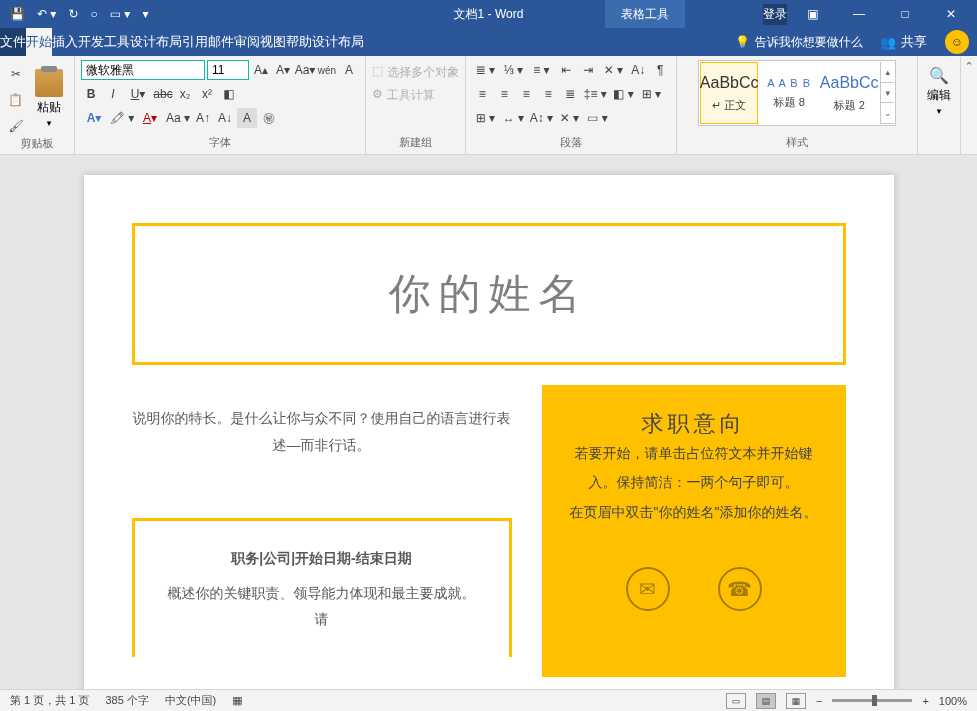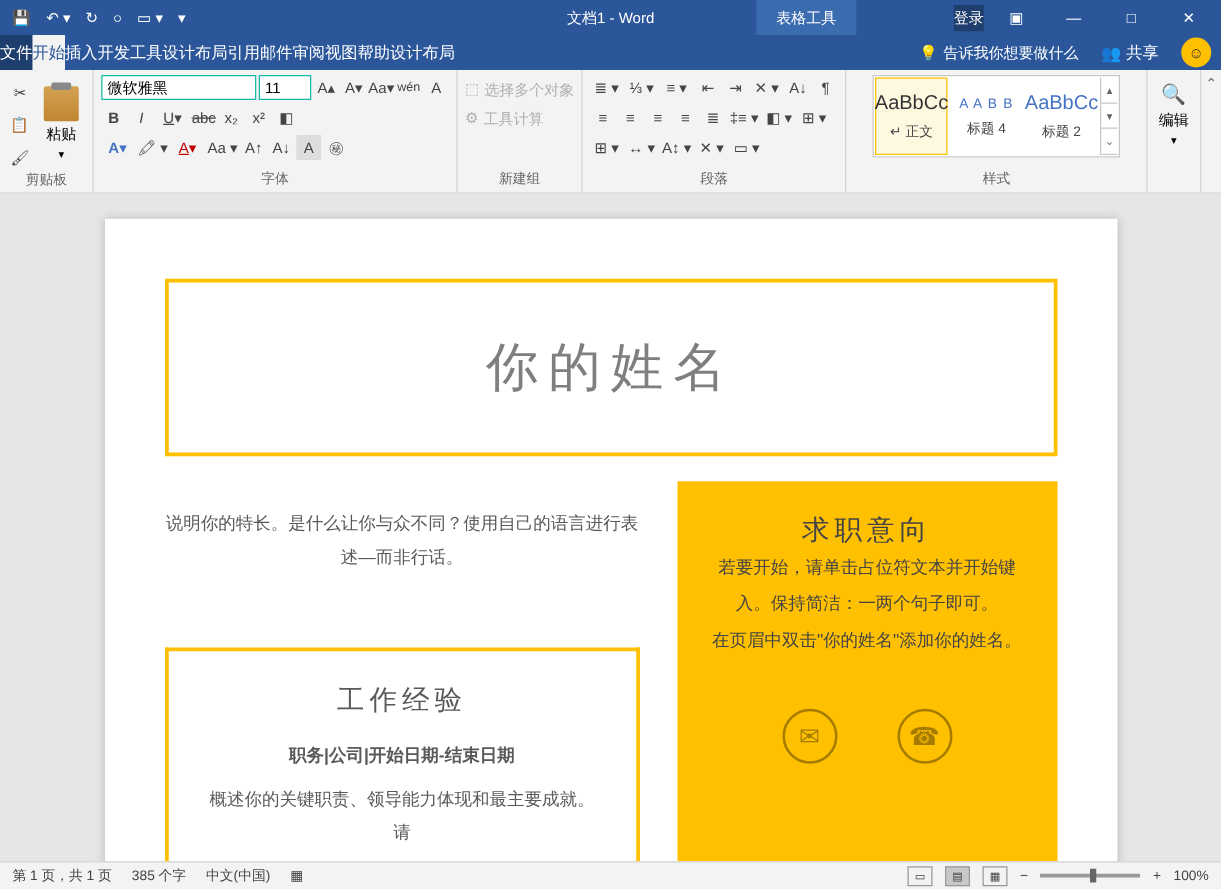--- a/index.html
+++ b/index.html
@@ -253,21 +253,21 @@
 
   <div class="group" style="flex:1">
     <div class="group-content" style="justify-content:center">
       <div class="styles-gallery">
         <div class="style-item active">
           <div class="style-preview normal">AaBbCc</div>
           <div class="style-label">↵ 正文</div>
         </div>
         <div class="style-item">
           <div class="style-preview" style="font-size:11px;letter-spacing:1px">A A B B</div>
-          <div class="style-label">标题 4</div>
+          <div class="style-label">标题 8</div>
         </div>
         <div class="style-item">
           <div class="style-preview">AaBbCc</div>
           <div class="style-label">标题 2</div>
         </div>
         <div class="gallery-expand">
           <div>▴</div>
           <div>▾</div>
           <div>⌄</div>
         </div>
@@ -291,21 +291,20 @@
 
 <div class="doc-area">
   <div class="page">
     <div class="name-box">
       <div class="name-text">你的姓名</div>
     </div>
     <div class="two-col">
       <div class="left-col">
         <div class="section-text">说明你的特长。是什么让你与众不同？使用自己的语言进行表述—而非行话。</div>
         <div class="exp-box" style="margin-top:60px">
-          <div class="section-title">工作经验</div>
           <div class="section-text bold">职务|公司|开始日期-结束日期</div>
           <div class="section-text">概述你的关键职责、领导能力体现和最主要成就。请</div>
         </div>
       </div>
       <div class="right-col">
         <div class="right-title">求职意向</div>
         <div class="right-text">若要开始，请单击占位符文本并开始键入。保持简洁：一两个句子即可。</div>
         <div class="right-text">在页眉中双击"你的姓名"添加你的姓名。</div>
         <div class="icon-row">
           <div class="circle-icon">✉</div>

